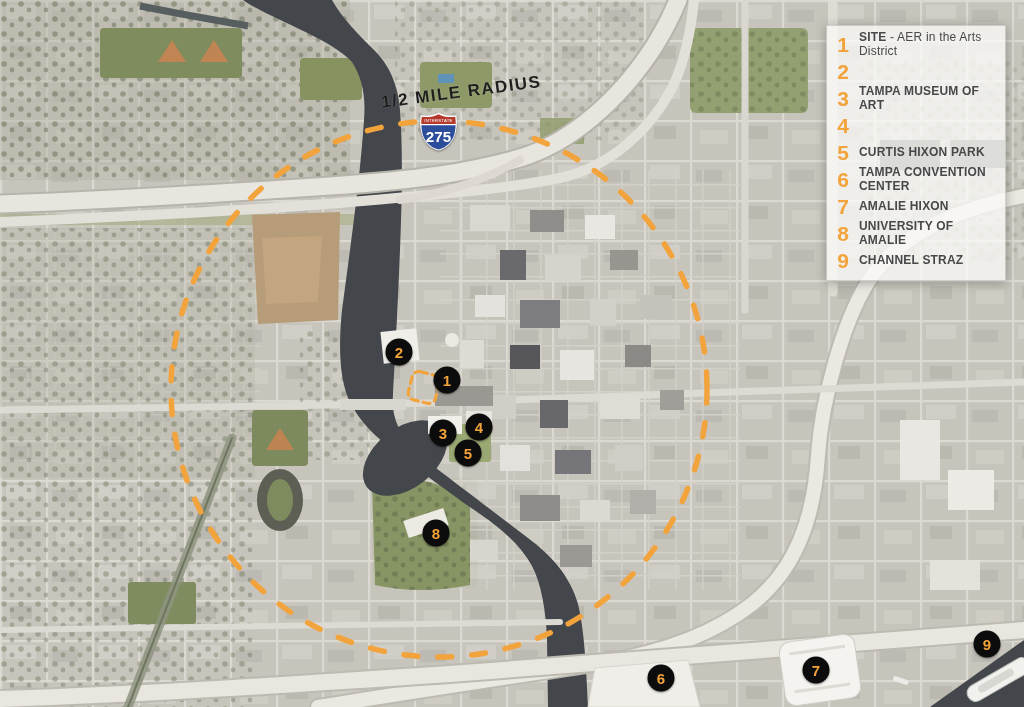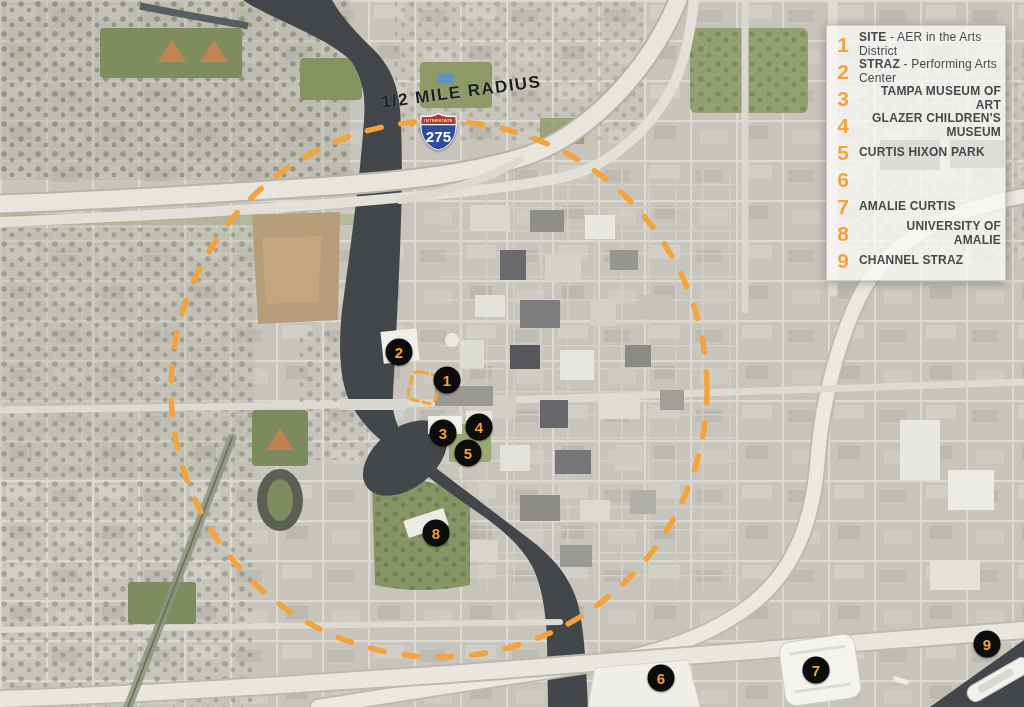--- a/index.html
+++ b/index.html
@@ -44,21 +44,21 @@
   .legend-num{
     flex:0 0 32px;text-align:center;
     font-size:21px;font-weight:700;color:var(--accent,#EFA13B);
     line-height:1;
   }
   .legend-label{
     font-size:12px;color:#48484b;letter-spacing:.2px;
     font-weight:400;padding-right:4px;line-height:1.15;
   }
   .legend-label b{font-weight:700;}
-  .legend-label.allbold{font-weight:700;text-align:right;}
+  .legend-label.allbold{font-weight:700;}
 </style>
 </head>
 <body>
 
 <div id="stage">
 
   <svg id="map-art" width="1024" height="707" viewBox="0 0 1024 707" aria-hidden="true">
     <defs>
       <pattern id="grid" width="46" height="40" patternUnits="userSpaceOnUse">
         <rect width="46" height="40" fill="#c7c4bb"></rect>
@@ -240,40 +240,39 @@
     </div>
 
   <div class="legend">
     <div id="legend-items">
         <div class="legend-row">
           <span class="legend-num">1</span>
           <span class="legend-label"><b>SITE</b> - AER in the Arts District</span>
         </div>
         <div class="legend-row">
           <span class="legend-num">2</span>
-          <span class="legend-label"><b>STRAZ</b> - Performing Arts Center</span>
         </div>
         <div class="legend-row">
           <span class="legend-num">3</span>
           <span class="legend-label allbold"><b>TAMPA MUSEUM OF ART</b></span>
         </div>
         <div class="legend-row">
           <span class="legend-num">4</span>
-          <span class="legend-label allbold"><b>GLAZER CHILDREN'S MUSEUM</b></span>
         </div>
         <div class="legend-row">
           <span class="legend-num">5</span>
           <span class="legend-label allbold"><b>CURTIS HIXON PARK</b></span>
         </div>
         <div class="legend-row">
           <span class="legend-num">6</span>
+          <span class="legend-label allbold"><b>TAMPA CONVENTION CENTER</b></span>
         </div>
         <div class="legend-row">
           <span class="legend-num">7</span>
-          <span class="legend-label allbold"><b>AMALIE CURTIS</b></span>
+          <span class="legend-label allbold"><b>AMALIE HIXON</b></span>
         </div>
         <div class="legend-row">
           <span class="legend-num">8</span>
           <span class="legend-label allbold"><b>UNIVERSITY OF AMALIE</b></span>
         </div>
         <div class="legend-row">
           <span class="legend-num">9</span>
           <span class="legend-label allbold"><b>CHANNEL STRAZ</b></span>
         </div>
       </div>

